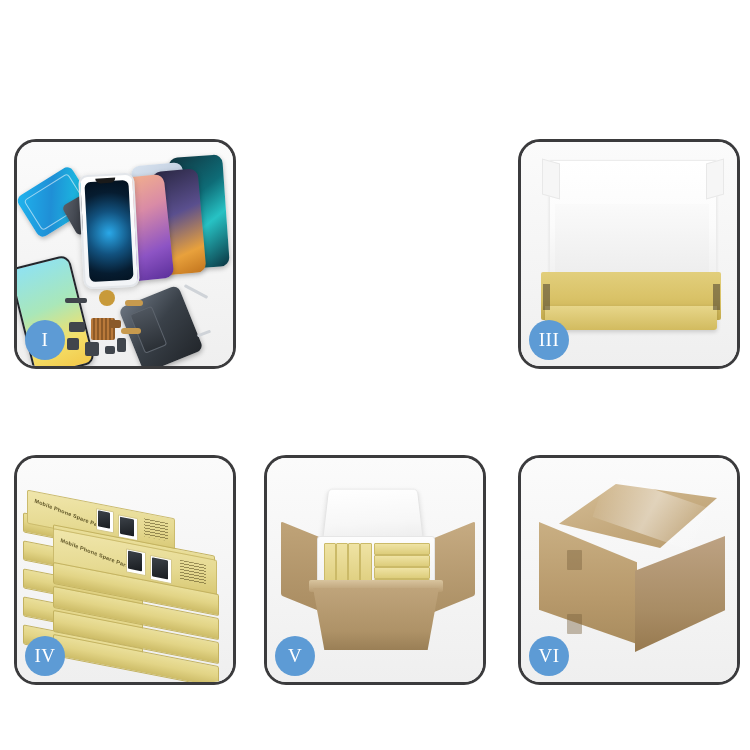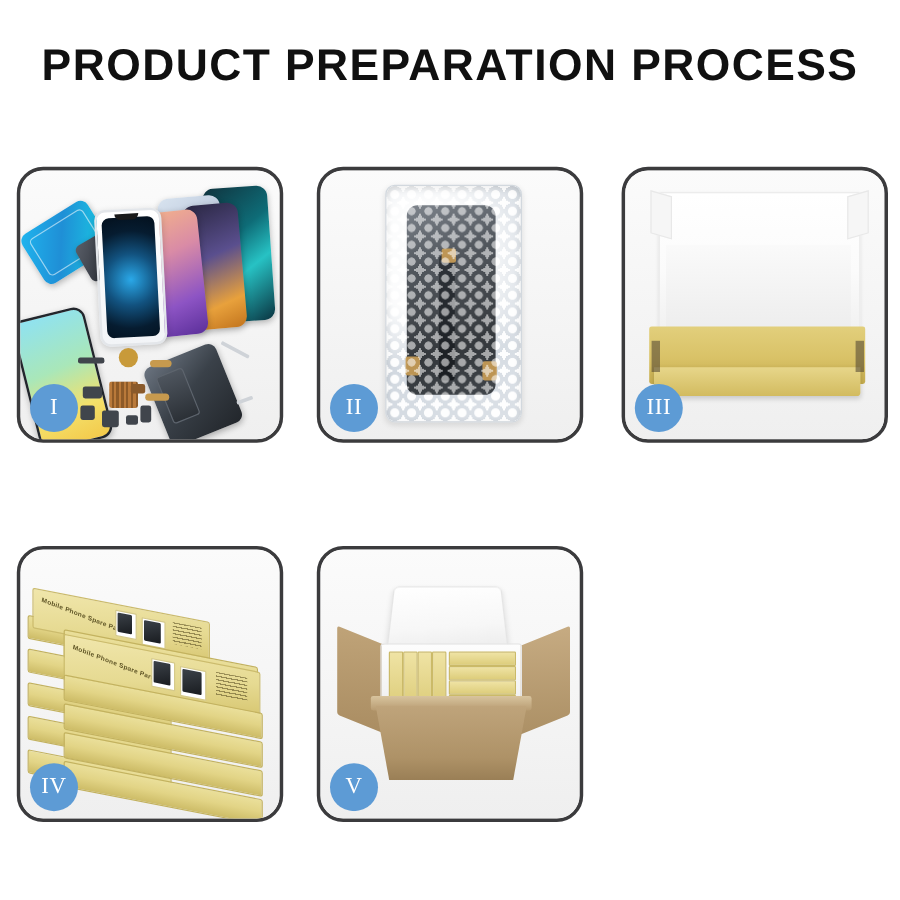--- a/index.html
+++ b/index.html
@@ -453,21 +453,20 @@
   }
 
   .noselect { user-select: none; }
 </style>
 </head>
 <body>
 
 <div class="page">
 
   <div class="header">
-    <div class="title noselect">PRODUCT PREPARATION PROCESS</div>
   </div>
 
   <div class="grid">
 
     <div class="panel p-c1 p-r1">
       <div class="scene">
         <div class="ph ph-cyan"></div>
         <div class="ph ph-dark"></div>
         <div class="ph ph-teal"></div>
         <div class="ph ph-back"></div>
@@ -488,33 +487,20 @@
         <div class="part" style="left:88px;  top:204px; width:10px; height:8px;"></div>
         <div class="part" style="left:100px; top:196px; width:9px;  height:14px;"></div>
         <div class="part chip" style="left:92px;  top:178px; width:12px; height:8px;"></div>
         <div class="part tool" style="left:166px; top:148px; width:26px; height:3px; transform:rotate(28deg);"></div>
         <div class="part tool" style="left:180px; top:190px; width:14px; height:3px; transform:rotate(-20deg);"></div>
 
         <div class="badge noselect">I</div>
       </div>
     </div>
 
-    <div class="panel p-c2 p-r1">
-      <div class="scene">
-        <div class="bubblebag">
-          <div class="bb-screen"></div>
-          <div class="bb-flexstrip"></div>
-          <div class="bb-conn" style="left:16px; top:142px;"></div>
-          <div class="bb-conn" style="left:80px; top:146px;"></div>
-          <div class="bb-conn" style="left:46px; top:52px; height:12px;"></div>
-          <div class="bb-sheen"></div>
-        </div>
-        <div class="badge noselect">II</div>
-      </div>
-    </div>
 
     <div class="panel p-c3 p-r1">
       <div class="scene">
         <div class="flatbox">
           <div class="fb-lid">
             <div class="fb-lid-tabL"></div>
             <div class="fb-lid-tabR"></div>
           </div>
           <div class="fb-inner-foam"></div>
           <div class="fb-wrap"></div>
@@ -582,15 +568,28 @@
             <div class="ct-yrow" style="left:56px; top:30px; width:54px; height:10px;"></div>
             <div class="ct-yrow" style="left:56px; top:42px; width:54px; height:9px;"></div>
           </div>
           <div class="ct-rim"></div>
           <div class="ct-body"></div>
         </div>
         <div class="badge noselect">V</div>
       </div>
     </div>
 
+    <div class="panel p-c3 p-r2">
+      <div class="scene">
+        <div class="sealed">
+          <div class="sl-top"></div>
+          <div class="sl-seam"></div>
+          <div class="sl-left"></div>
+          <div class="sl-right"></div>
+          <div class="sl-tab" style="left:28px; top:66px;"></div>
+          <div class="sl-tab" style="left:28px; top:130px;"></div>
+        </div>
+        <div class="badge noselect">VI</div>
+      </div>
+    </div>
 
   </div>
 </div>
 
 </body></html>

